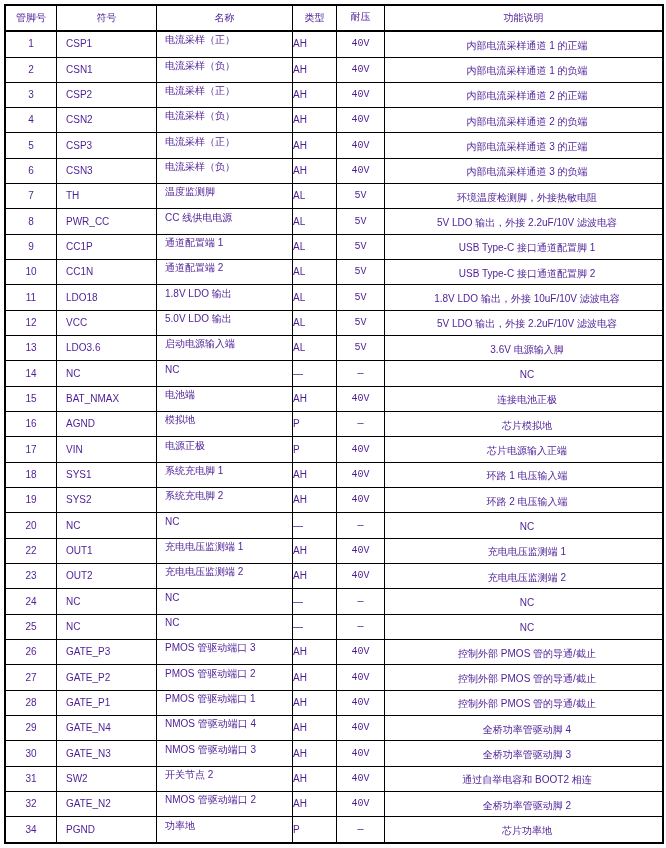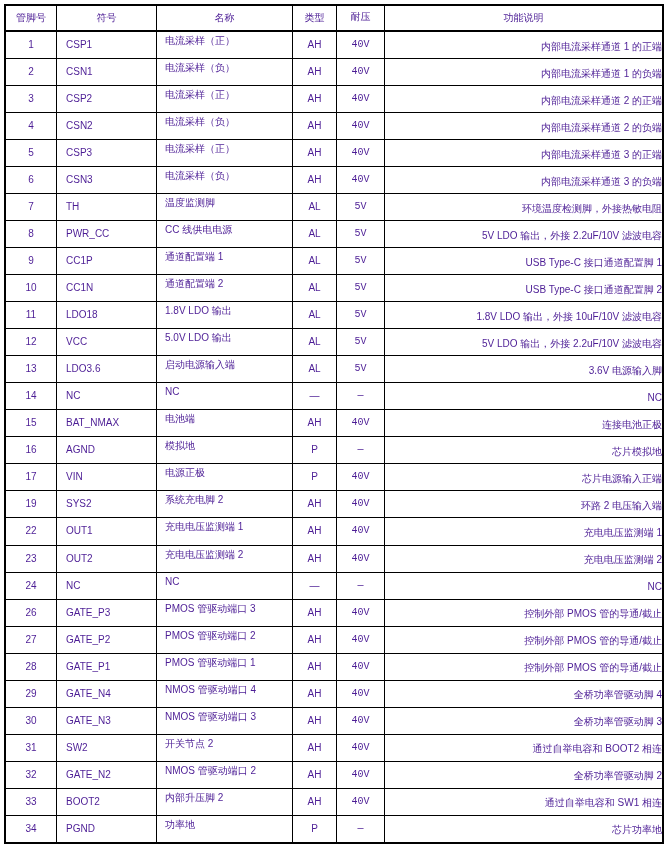--- a/index.html
+++ b/index.html
@@ -34,23 +34,23 @@
   .pin-table thead th {
     font-weight: normal;
     text-align: center;
     padding: 0;
     border-bottom: 2px solid #000000;
     height: 24px;
   }
   .col-pin  { width: 50px;  text-align: center; padding: 0; }
   .col-sym  { width: 99px;  text-align: left;   padding: 0 0 0 9px; }
   .col-name { width: 135px; text-align: left;   padding: 0 0 8px 8px; }
-  .col-type { width: 43px;  text-align: center; padding: 0; }
+  .col-type { width: 43px;  text-align: left; padding: 0; }
   .col-volt { width: 47px;  text-align: center; padding: 0; font-family: Liberation Mono, monospace; }
-  .col-func {               text-align: right;   padding: 3px 0 0 7px; }
+  .col-func {               text-align: center;   padding: 3px 0 0 7px; }
   .pin-table thead th.col-sym,
   .pin-table thead th.col-name,
   .pin-table thead th.col-func {
     text-align: center;
     padding: 0;
   }
 </style>
 </head>
 <body>
 
@@ -196,26 +196,42 @@
       </tr>
       <tr>
         <td class="col-pin">17</td>
         <td class="col-sym">VIN</td>
         <td class="col-name">电源正极</td>
         <td class="col-type">P</td>
         <td class="col-volt">40V</td>
         <td class="col-func">芯片电源输入正端</td>
       </tr>
       <tr>
+        <td class="col-pin">18</td>
+        <td class="col-sym">SYS1</td>
+        <td class="col-name">系统充电脚 1</td>
+        <td class="col-type">AH</td>
+        <td class="col-volt">40V</td>
+        <td class="col-func">环路 1 电压输入端</td>
+      </tr>
+      <tr>
         <td class="col-pin">19</td>
         <td class="col-sym">SYS2</td>
         <td class="col-name">系统充电脚 2</td>
         <td class="col-type">AH</td>
         <td class="col-volt">40V</td>
         <td class="col-func">环路 2 电压输入端</td>
+      </tr>
+      <tr>
+        <td class="col-pin">20</td>
+        <td class="col-sym">NC</td>
+        <td class="col-name">NC</td>
+        <td class="col-type">—</td>
+        <td class="col-volt">—</td>
+        <td class="col-func">NC</td>
       </tr>
       <tr>
         <td class="col-pin">22</td>
         <td class="col-sym">OUT1</td>
         <td class="col-name">充电电压监测端 1</td>
         <td class="col-type">AH</td>
         <td class="col-volt">40V</td>
         <td class="col-func">充电电压监测端 1</td>
       </tr>
       <tr>
@@ -228,20 +244,28 @@
       </tr>
       <tr>
         <td class="col-pin">24</td>
         <td class="col-sym">NC</td>
         <td class="col-name">NC</td>
         <td class="col-type">—</td>
         <td class="col-volt">—</td>
         <td class="col-func">NC</td>
       </tr>
       <tr>
+        <td class="col-pin">25</td>
+        <td class="col-sym">NC</td>
+        <td class="col-name">NC</td>
+        <td class="col-type">—</td>
+        <td class="col-volt">—</td>
+        <td class="col-func">NC</td>
+      </tr>
+      <tr>
         <td class="col-pin">26</td>
         <td class="col-sym">GATE_P3</td>
         <td class="col-name">PMOS 管驱动端口 3</td>
         <td class="col-type">AH</td>
         <td class="col-volt">40V</td>
         <td class="col-func">控制外部 PMOS 管的导通/截止</td>
       </tr>
       <tr>
         <td class="col-pin">27</td>
         <td class="col-sym">GATE_P2</td>
@@ -282,28 +306,20 @@
         <td class="col-volt">40V</td>
         <td class="col-func">通过自举电容和 BOOT2 相连</td>
       </tr>
       <tr>
         <td class="col-pin">32</td>
         <td class="col-sym">GATE_N2</td>
         <td class="col-name">NMOS 管驱动端口 2</td>
         <td class="col-type">AH</td>
         <td class="col-volt">40V</td>
         <td class="col-func">全桥功率管驱动脚 2</td>
-      </tr>
-      <tr>
-        <td class="col-pin">33</td>
-        <td class="col-sym">BOOT2</td>
-        <td class="col-name">内部升压脚 2</td>
-        <td class="col-type">AH</td>
-        <td class="col-volt">40V</td>
-        <td class="col-func">通过自举电容和 SW1 相连</td>
       </tr>
       <tr>
         <td class="col-pin">34</td>
         <td class="col-sym">PGND</td>
         <td class="col-name">功率地</td>
         <td class="col-type">P</td>
         <td class="col-volt">—</td>
         <td class="col-func">芯片功率地</td>
       </tr>
     </tbody>

